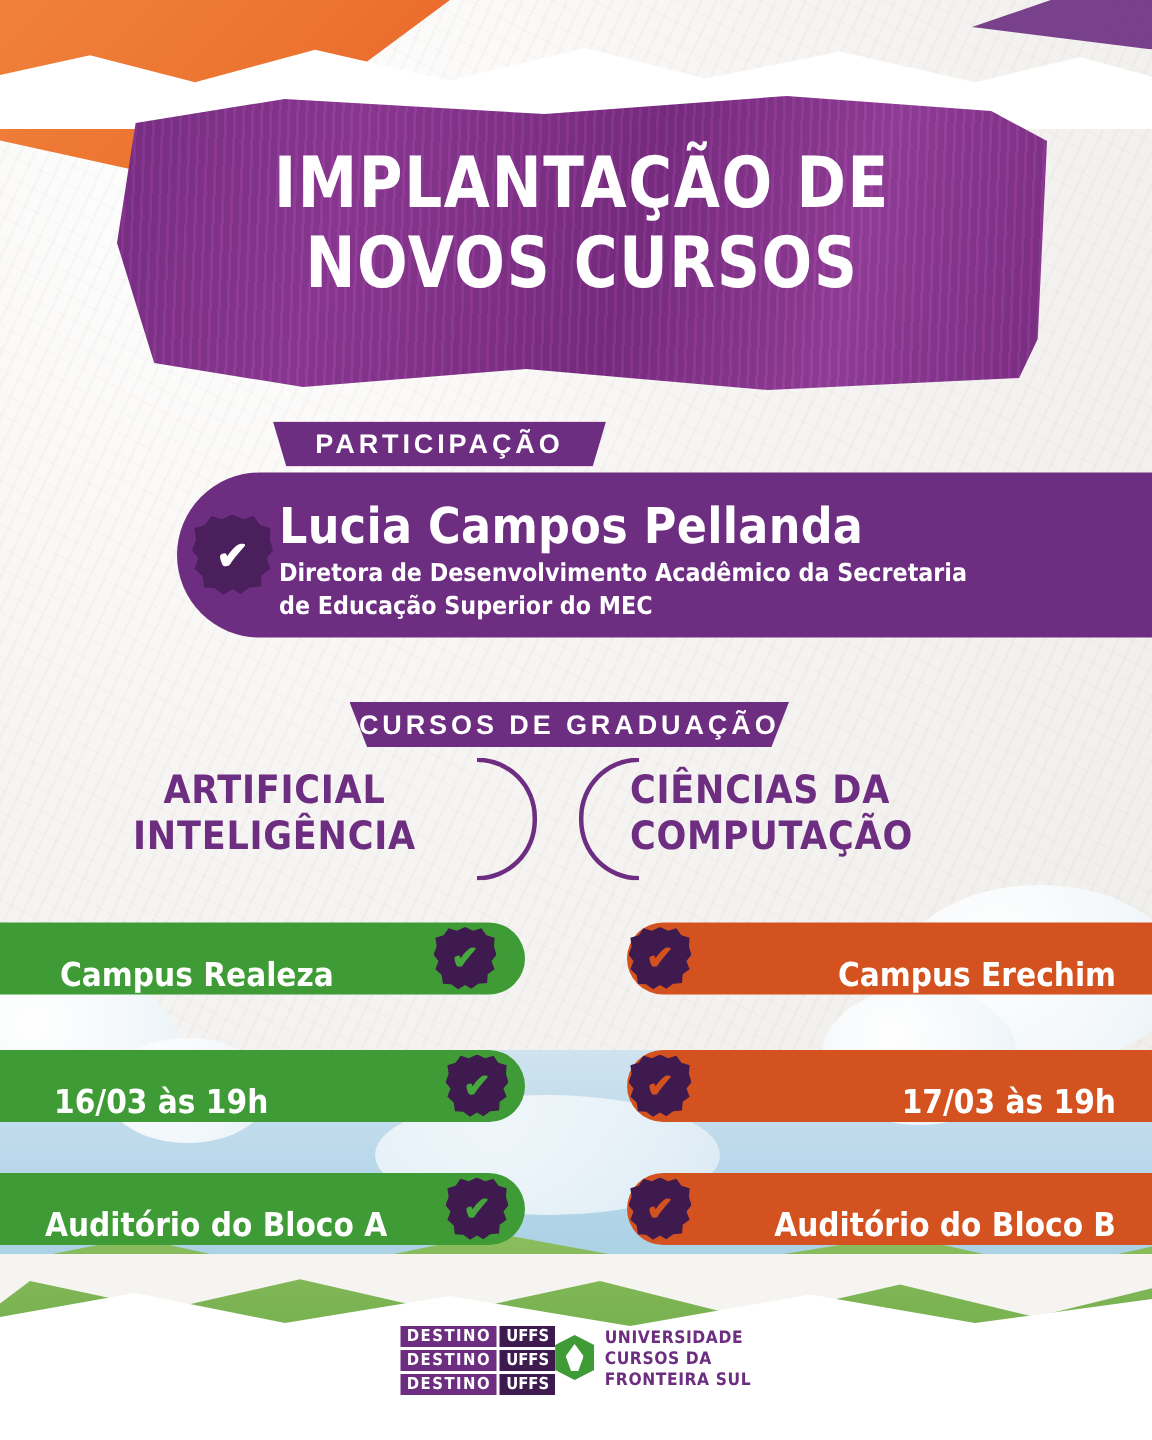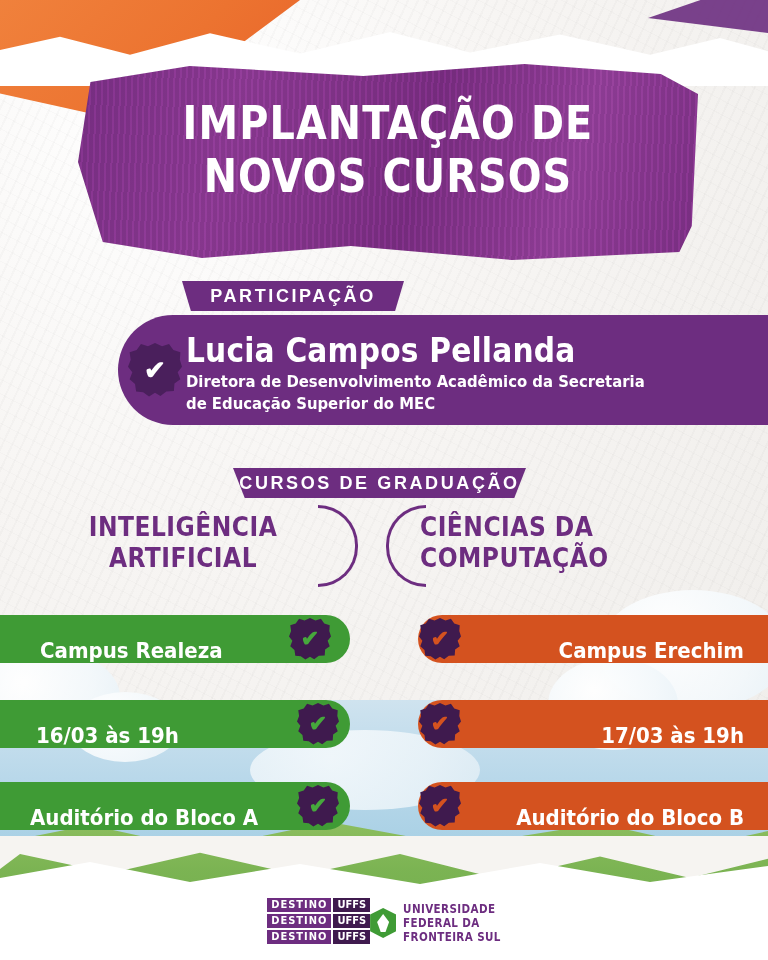--- a/index.html
+++ b/index.html
@@ -199,21 +199,21 @@
   .badge-l1 { left: 289px; top: 618px; background:#3f1a4e; color:#46a83c; }
   .badge-l2 { left: 297px; top: 703px; background:#3f1a4e; color:#46a83c; }
   .badge-l3 { left: 297px; top: 785px; background:#3f1a4e; color:#46a83c; }
   .badge-r1 { left: 419px; top: 618px; background:#3f1a4e; color:#d4521f; }
   .badge-r2 { left: 419px; top: 703px; background:#3f1a4e; color:#d4521f; }
   .badge-r3 { left: 419px; top: 785px; background:#3f1a4e; color:#d4521f; }
 
   
   .footer {
     position: absolute; left: 0; top: 884px; width: 768px; height: 60px;
-    display: flex; align-items: flex-end; justify-content: center; 
+    display: flex; align-items: flex-start; justify-content: center; 
   }
   .destino-logo { display: flex; flex-direction: column; gap: 2px; }
   .destino-row { display: flex; align-items: stretch; gap: 2px; }
   .destino-word {
     background: #6d2d80; color: #fff; font-size: 11px; font-weight: bold;
     letter-spacing: 1px; padding: 1px 4px; line-height: 1.1;
     font-family: "DejaVu Sans Condensed", "Liberation Sans Narrow", "Liberation Sans", sans-serif;
   }
   .destino-uffs {
     background: #3f1a4e; color: #fff; font-size: 11px; font-weight: bold;
@@ -268,22 +268,22 @@
   <div class="seal">✔</div>
   <div class="speaker-name">Lucia Campos Pellanda</div>
   <div class="speaker-role">
     <div>Diretora de Desenvolvimento Acadêmico da  Secretaria</div>
     <div>de Educação Superior do MEC</div>
   </div>
 
   <div class="ribbon" id="ribbon-cursos">CURSOS DE GRADUAÇÃO</div>
 
   <div class="course-title" id="course-title-left">
+    <div>ARTIFICIAL</div>
     <div>INTELIGÊNCIA</div>
-    <div>ARTIFICIAL</div>
   </div>
   <div class="brace-left"></div>
   <div class="brace-right"></div>
   <div class="course-title" id="course-title-right">
     <div>CIÊNCIAS DA</div>
     <div>COMPUTAÇÃO</div>
   </div>
 
   <div class="bar left" id="row1">
     <span class="txt">Campus Realeza</span>
@@ -324,19 +324,19 @@
       </div>
       <div class="destino-row">
         <span class="destino-word">DESTINO</span>
         <span class="destino-uffs">UFFS</span>
       </div>
     </div>
     <div class="uffs-logo">
       <div class="uffs-mark"></div>
       <div class="uffs-text">
         <div>UNIVERSIDADE</div>
-        <div>FEDERAL DA</div>
+        <div>CURSOS DA</div>
         <div>FRONTEIRA SUL</div>
       </div>
     </div>
   </div>
 
 </div>
 
 </body></html>

